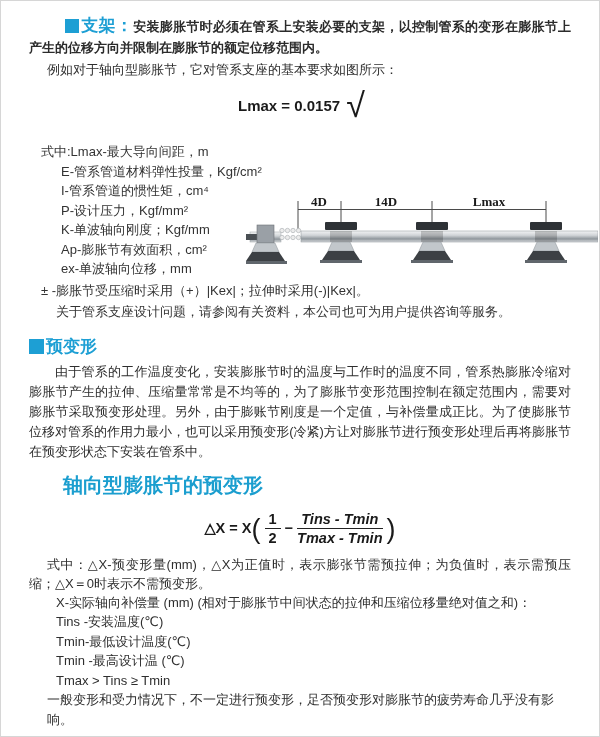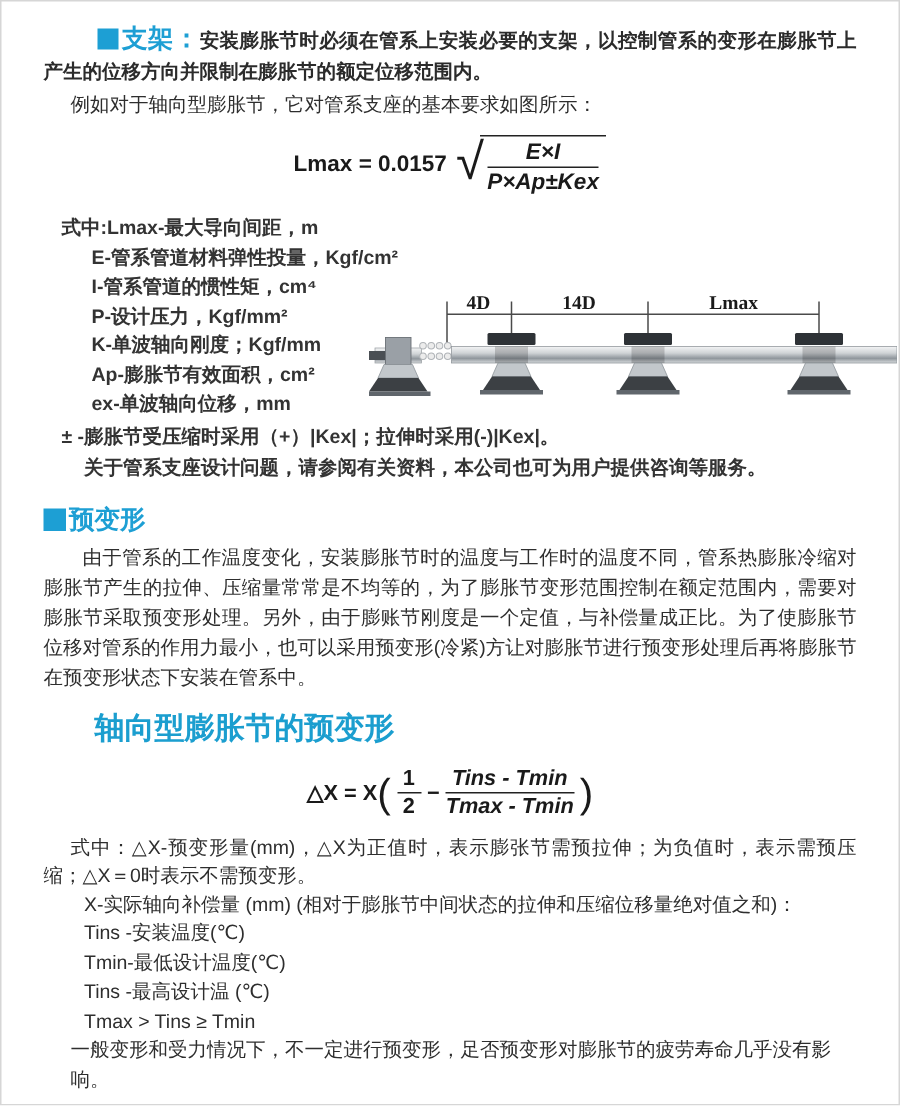--- a/index.html
+++ b/index.html
@@ -26,21 +26,21 @@
   .frac { display:inline-block; vertical-align:middle; text-align:center; line-height:1.15; }
   .frac .num { display:block; border-bottom:1.4px solid #222; padding:0 4px 1px 4px; }
   .frac .den { display:block; padding-top:1px; }
   .sqrt-sym { display:inline-block; font-size:34px; font-weight:400; line-height:0.9;
               vertical-align:middle; margin:0 -3px 4px 2px; }
   .radicand { display:inline-block; border-top:1.6px solid #222; padding:2px 5px 0 5px;
               vertical-align:middle; }
   .paren { font-size:27px; font-weight:400; vertical-align:middle; line-height:1; }
   .f1 { margin-top:10px; height:42px; }
   
-  .defs { margin:10px 0 0 40px; font-size:13px; line-height:19.5px; font-weight:700;
+  .defs { margin:10px 0 0 40px; font-size:13px; line-height:19.5px; font-weight:400;
           color:#333; }
   .defs .ind { padding-left:20px; }
   .defs .wide { margin-top:2px; }
   .defs .svc { padding-left:15px; margin-top:2px; }
   
   .diagram { position:absolute; left:245px; top:193px; width:352px; height:97px; }
   .dim-label { font-family:"Liberation Serif","DejaVu Serif",serif; font-weight:bold;
                font-size:13px; fill:#1a1a1a; }
   
   .h-preform { margin:13px 0 0 28px; font-size:17px; font-weight:bold; color:#1d9fd4; }
@@ -60,21 +60,21 @@
 
 <div class="page">
 
 
   <p class="para1"><span class="sq"></span><span class="blue-label">支架：</span><span>安装膨胀节时必须在管系上安装必要的支架，以控制管系的变形在膨胀节上产生的位移方向并限制在膨胀节的额定位移范围内。</span></p>
 
   <p class="line-example">例如对于轴向型膨胀节，它对管系支座的基本要求如图所示：</p>
 
   <div class="formula f1">
     <span>Lmax = 0.0157</span>
-    <span class="sqrt-sym">√</span><span class="radicand"><span class="frac"><span class="num var">E×I</span><span class="den var">P×Ap±Kex</span></span></span>
+    <span class="sqrt-sym">√</span>
   </div>
 
   <div class="defs">
     <div>式中:Lmax-最大导向间距，m</div>
     <div class="ind">E-管系管道材料弹性投量，Kgf/cm²</div>
     <div class="ind">I-管系管道的惯性矩，cm⁴</div>
     <div class="ind">P-设计压力，Kgf/mm²</div>
     <div class="ind">K-单波轴向刚度；Kgf/mm</div>
     <div class="ind">Ap-膨胀节有效面积，cm²</div>
     <div class="ind">ex-单波轴向位移，mm</div>
@@ -160,17 +160,17 @@
     <span>−</span>
     <span class="frac var"><span class="num">Tins - Tmin</span><span class="den">Tmax - Tmin</span></span>
     <span class="paren">)</span>
   </div>
 
   <p class="axial-para">式中：△X-预变形量(mm)，△X为正值时，表示膨张节需预拉伸；为负值时，表示需预压缩；△X＝0时表示不需预变形。</p>
 
   <div class="axial-line">X-实际轴向补偿量 (mm) (相对于膨胀节中间状态的拉伸和压缩位移量绝对值之和)：</div>
   <div class="axial-line">Tins -安装温度(℃)</div>
   <div class="axial-line">Tmin-最低设计温度(℃)</div>
-  <div class="axial-line">Tins -最高设计温 (℃)</div>
+  <div class="axial-line">Tmin -最高设计温 (℃)</div>
   <div class="axial-line">Tmax &gt; Tins ≥ Tmin</div>
   <div class="axial-line general">一般变形和受力情况下，不一定进行预变形，足否预变形对膨胀节的疲劳寿命几乎没有影响。</div>
 
 </div>
 
 </body></html>

